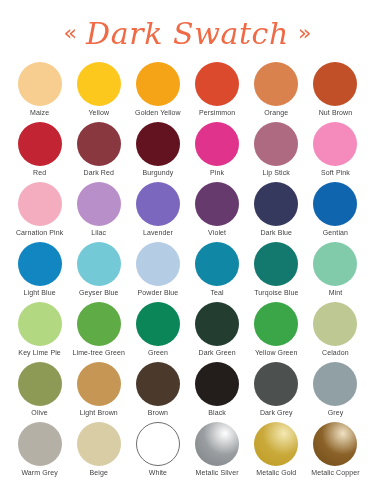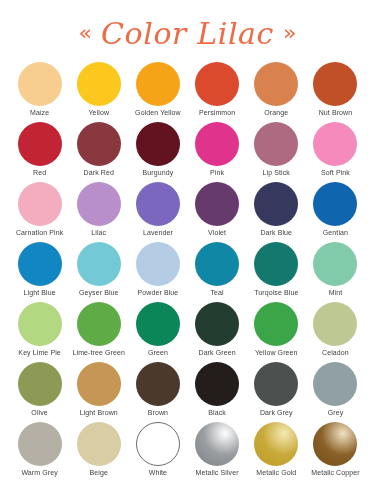--- a/index.html
+++ b/index.html
@@ -90,21 +90,21 @@
   }
 </style>
 </head>
 <body>
 
 <div class="page">
 
   <div class="title-bar">
     <div class="title">
       <span class="title-guil">«</span>
-      <span class="title-text">Color Lilac</span>
+      <span class="title-text">Dark Swatch</span>
       <span class="title-guil">»</span>
     </div>
   </div>
 
   <div class="grid" id="swatch-grid">
       <div class="row">
         <div class="cell">
           <div class="swatch" style="background: rgb(247, 206, 143);"></div>
           <div class="label">Maize</div>
         </div>

